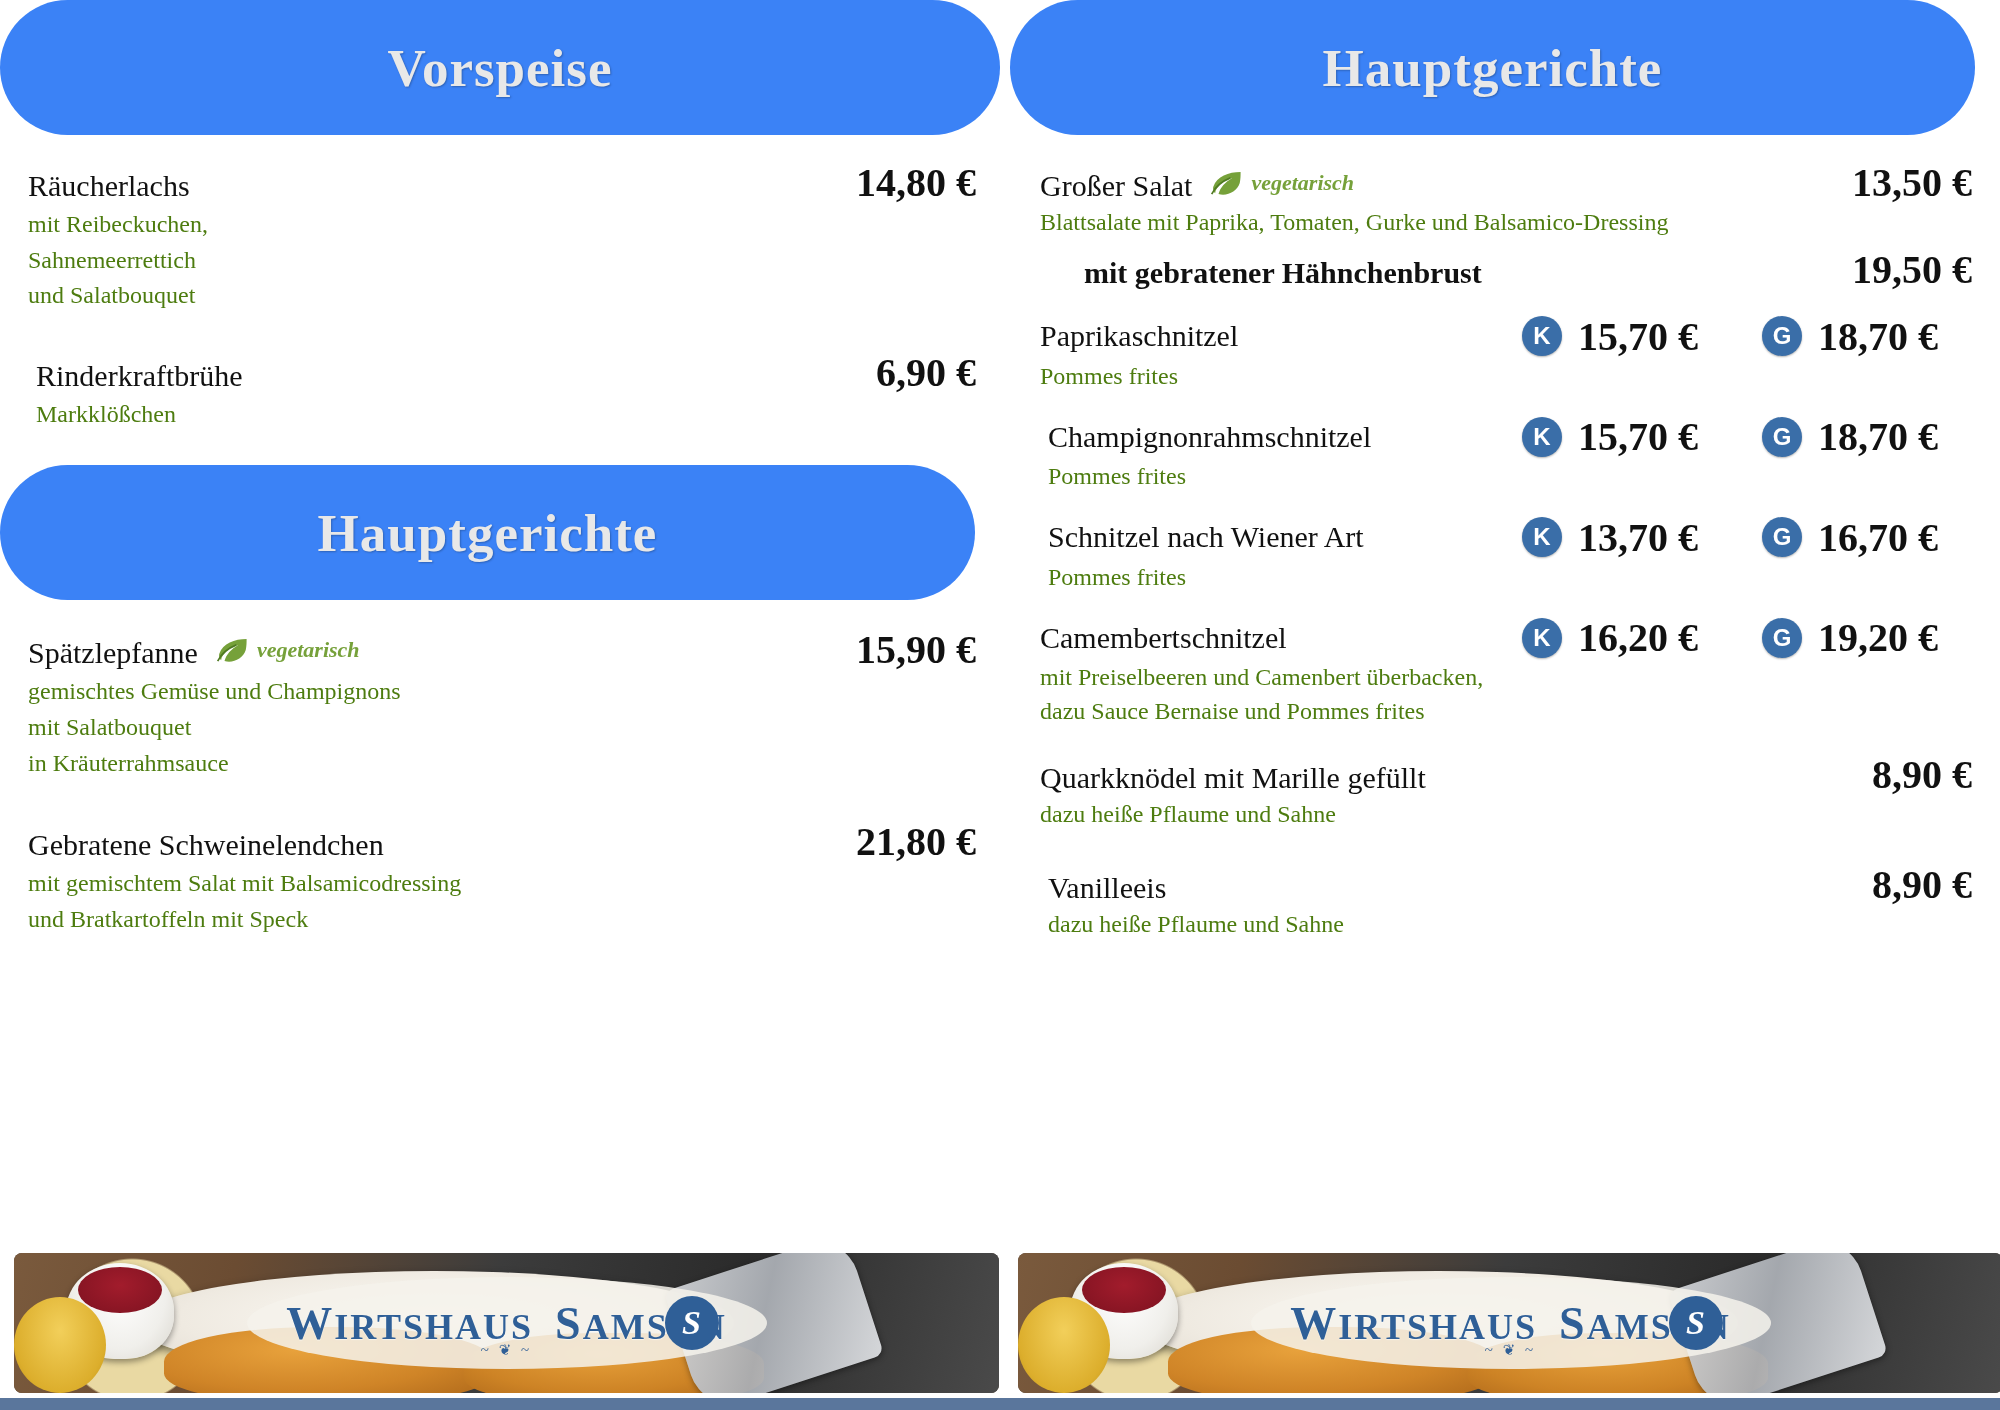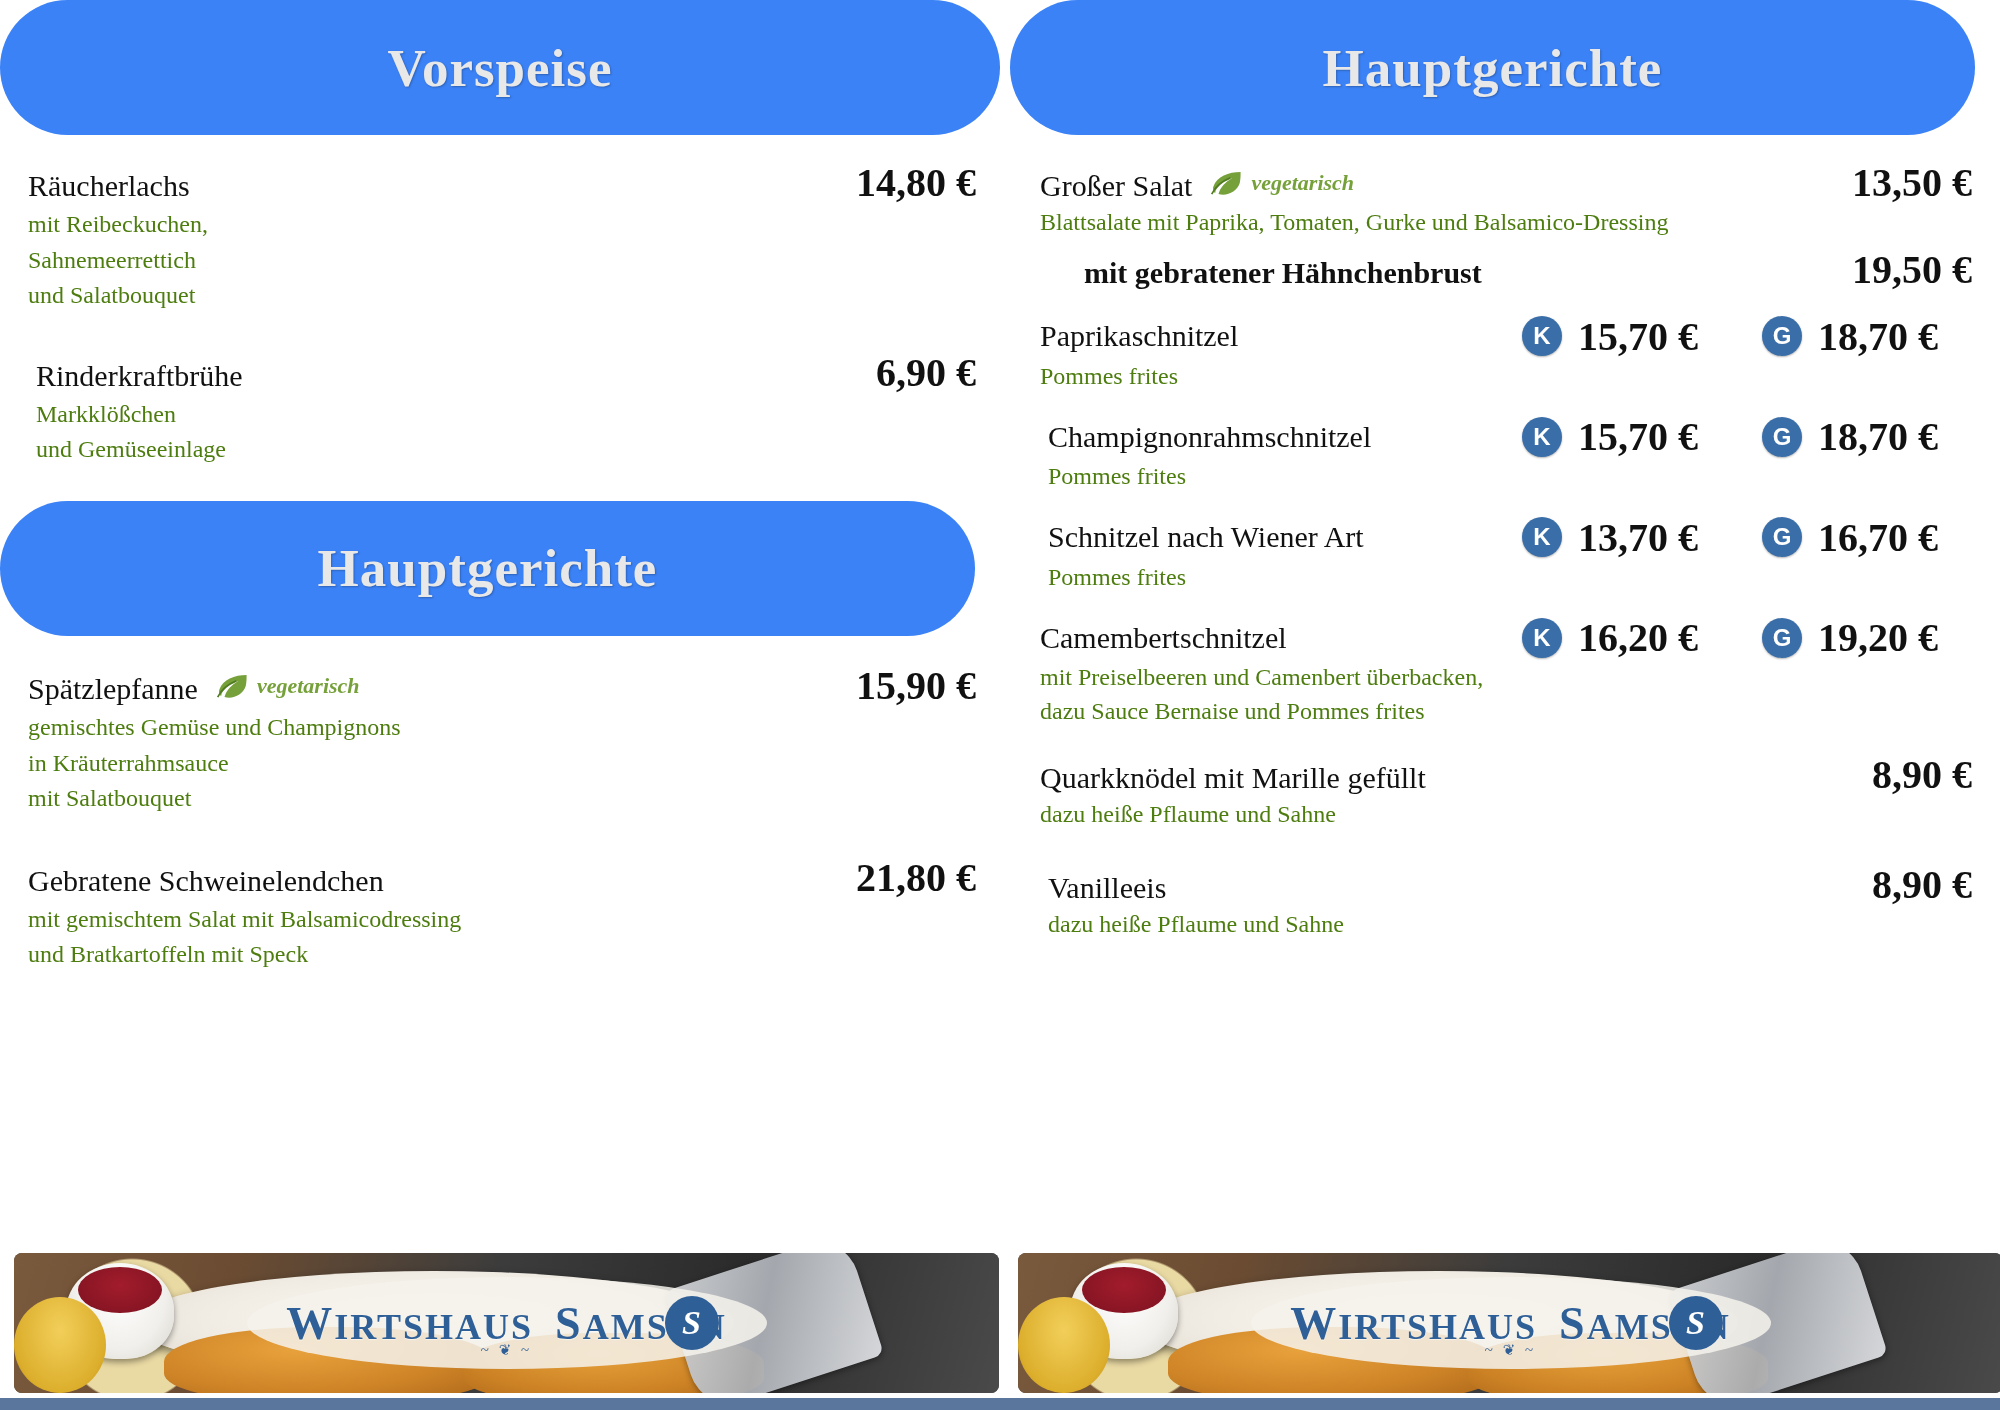--- a/index.html
+++ b/index.html
@@ -293,21 +293,20 @@
           <div class="desc">und Salatbouquet</div>
         </div>
 
         <div class="dish left-dish" style="margin-top:36px; padding-left:8px;">
           <div class="dish-head">
             <span class="dish-name">Rinderkraftbrühe</span>
             <span class="spacer"></span>
             <span class="price">6,90 €</span>
           </div>
           <div class="desc">Markklößchen</div>
-          <div class="desc">und Gemüseeinlage</div>
         </div>
       </div>
 
       <div class="banner banner-left" style="margin-top:34px; width:975px;">
         <span>Hauptgerichte</span>
       </div>
 
       <div class="left-body">
 
         <div class="dish left-dish" style="margin-top:26px;">
@@ -319,22 +318,22 @@
                   <path d="M36 2C22 2 8 7 4 19c-1 3 0 6 2 8 1-8 9-15 20-18-8 5-14 11-16 19 10 3 22-3 25-13 1-5 1-9 1-13z" fill="#76a13a"></path>
                   <path d="M2 28C6 20 14 13 24 9" stroke="#4f7a22" stroke-width="2" fill="none"></path>
                 </svg>
               </span>
               <span class="veg-label">vegetarisch</span>
             </span>
             <span class="spacer"></span>
             <span class="price">15,90 €</span>
           </div>
           <div class="desc">gemischtes Gemüse und Champignons</div>
+          <div class="desc">mit Salatbouquet</div>
           <div class="desc">in Kräuterrahmsauce</div>
-          <div class="desc">mit Salatbouquet</div>
         </div>
 
         <div class="dish left-dish" style="margin-top:38px;">
           <div class="dish-head">
             <span class="dish-name">Gebratene Schweinelendchen</span>
             <span class="spacer"></span>
             <span class="price">21,80 €</span>
           </div>
           <div class="desc">mit gemischtem Salat mit Balsamicodressing</div>
           <div class="desc">und Bratkartoffeln mit Speck</div>

